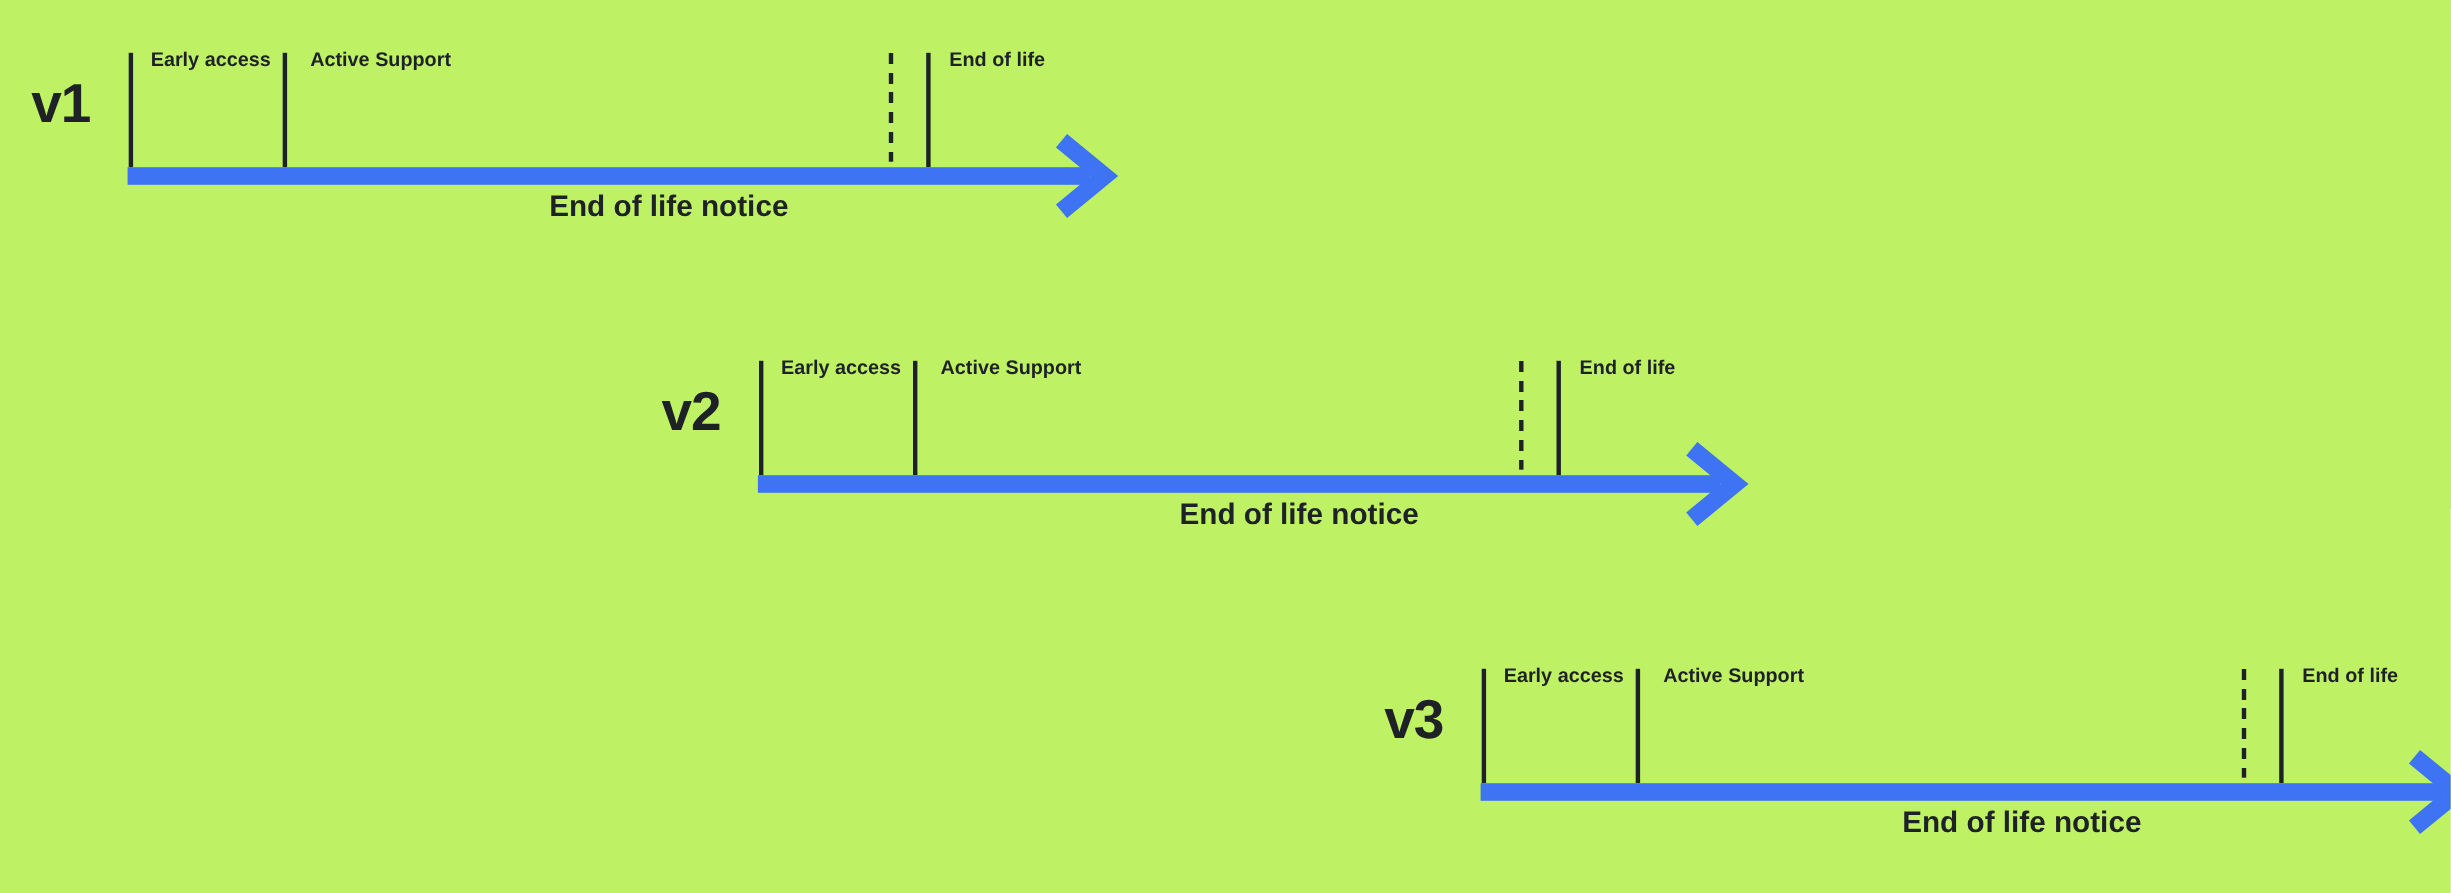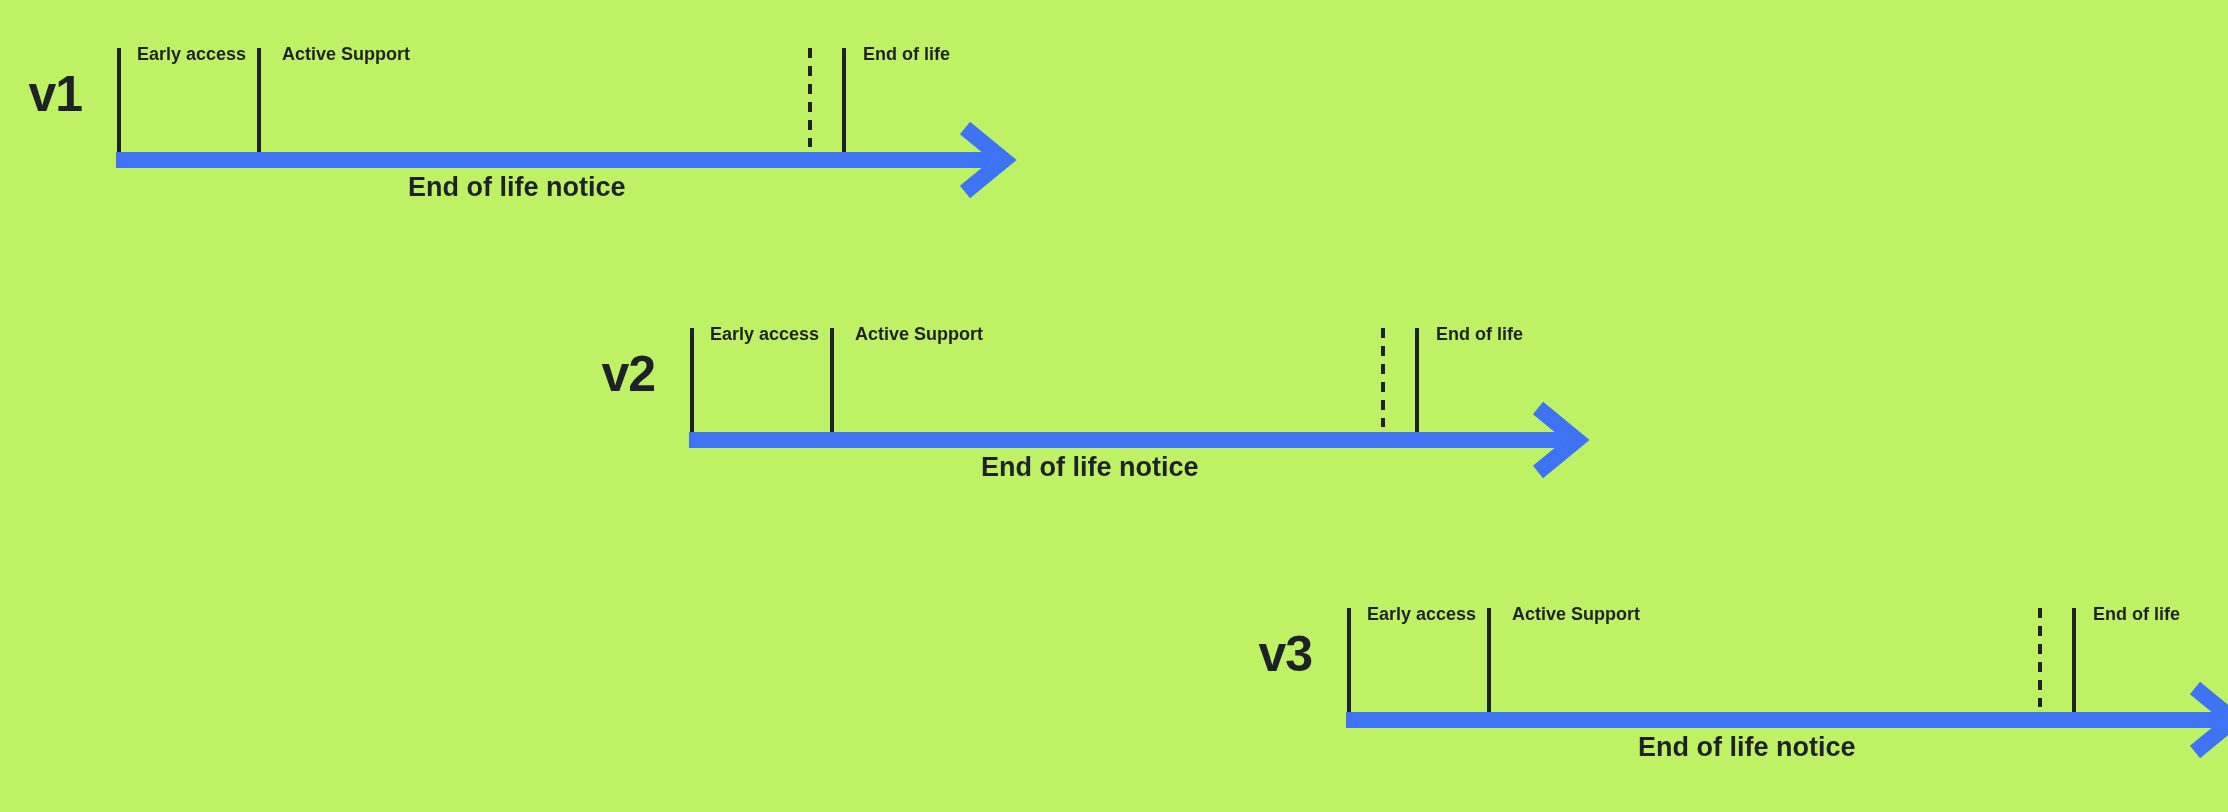--- a/index.html
+++ b/index.html
@@ -39,21 +39,21 @@
   }
   .phase{
     position:absolute;top:18px;
     font-size:18px;font-weight:700;line-height:1.3;
   }
   .phase-early{left:125px;width:112px;}
   .phase-active{left:270px;white-space:nowrap;}
   .phase-eol{left:851px;white-space:nowrap;}
   .notice{
     position:absolute;left:396px;top:146px;width:400px;
-    text-align:left;white-space:nowrap;
+    text-align:center;white-space:nowrap;
     font-size:27px;font-weight:700;line-height:1.2;
   }
   .arrow-svg{position:absolute;left:0;top:0;width:1010px;height:200px;display:block;}
   .arrow-shaft{fill:var(--accent);}
   .arrow-head{stroke:var(--accent);fill:none;stroke-width:16;stroke-linejoin:miter;stroke-linecap:butt;}
 </style>
 </head>
 <body>
 
 <div class="stage">

